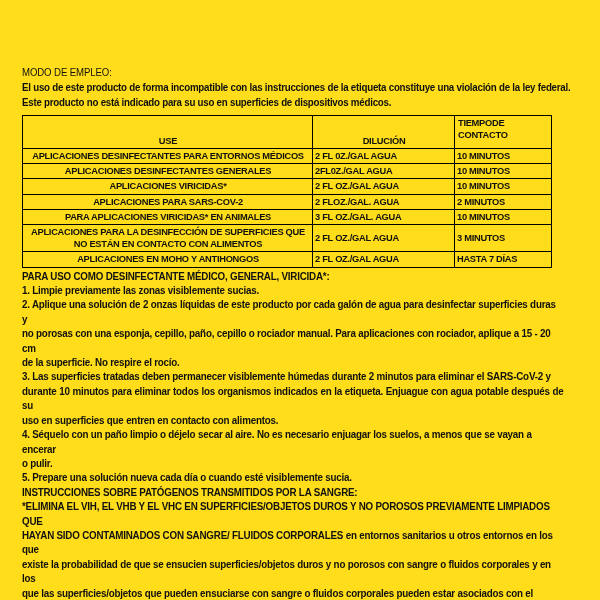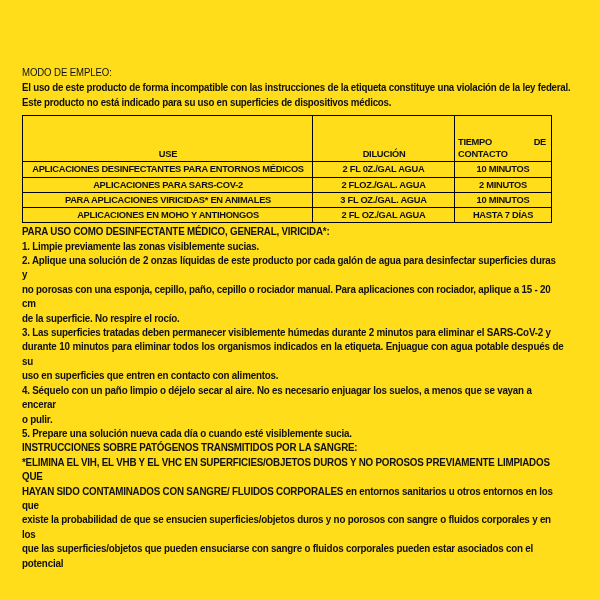--- a/index.html
+++ b/index.html
@@ -59,41 +59,39 @@
   .col-use   { width: 290px; }
   .col-dil   { width: 142px; }
   .col-time  { width: 97px;  }
 
   .use-table td.c-use {
     text-align: center;
     padding: 1px 2px 1px 3px;
   }
   .use-table td.c-dil,
   .use-table td.c-time {
-    text-align: center;
     padding: 1px 2px;
   }
   .use-table tr.head td {
     vertical-align: bottom;
     height: 30px;
   }
   .use-table tr.head td.c-dil {
     text-align: center;
     padding-left: 3px;
   }
   .use-table tr.head td.c-time {
     text-align: left;
     padding-left: 3px;
     vertical-align: top;
   }
   .time-head-line {
     display: flex;
-    justify-content: space-between;
+    justify-content: flex-start;
     padding-right: 3px;
-    margin-top: 19px;
   }
   .cell-inner { display: block; }
   
   .body-block {
     margin-top: 2px;
     width: 557px;
   }
   .b-line {
     font-size: 10.1px;
     font-weight: bold;
@@ -136,28 +134,46 @@
           <span class="cell-inner">CONTACTO</span>
         </td>
       </tr>
 
       <tr>
         <td class="c-use">APLICACIONES DESINFECTANTES PARA ENTORNOS MÉDICOS</td>
         <td class="c-dil">2 FL 0Z./GAL AGUA</td>
         <td class="c-time">10 MINUTOS</td>
       </tr>
       <tr>
+        <td class="c-use">APLICACIONES DESINFECTANTES GENERALES</td>
+        <td class="c-dil">2FL0Z./GAL AGUA</td>
+        <td class="c-time">10 MINUTOS</td>
+      </tr>
+      <tr>
+        <td class="c-use">APLICACIONES VIRICIDAS*</td>
+        <td class="c-dil">2 FL OZ./GAL AGUA</td>
+        <td class="c-time">10 MINUTOS</td>
+      </tr>
+      <tr>
         <td class="c-use">APLICACIONES PARA SARS-COV-2</td>
         <td class="c-dil">2 FLOZ./GAL. AGUA</td>
         <td class="c-time">2 MINUTOS</td>
       </tr>
       <tr>
         <td class="c-use">PARA APLICACIONES VIRICIDAS* EN ANIMALES</td>
         <td class="c-dil">3 FL OZ./GAL. AGUA</td>
         <td class="c-time">10 MINUTOS</td>
+      </tr>
+      <tr>
+        <td class="c-use">
+          <span class="cell-inner">APLICACIONES PARA LA DESINFECCIÓN DE SUPERFICIES QUE</span>
+          <span class="cell-inner">NO ESTÁN EN CONTACTO CON ALIMENTOS</span>
+        </td>
+        <td class="c-dil">2 FL OZ./GAL AGUA</td>
+        <td class="c-time">3 MINUTOS</td>
       </tr>
       <tr>
         <td class="c-use">APLICACIONES EN MOHO Y ANTIHONGOS</td>
         <td class="c-dil">2 FL OZ./GAL AGUA</td>
         <td class="c-time">HASTA 7 DÍAS</td>
       </tr>
     </tbody>
   </table>
 
   <div class="body-block">

